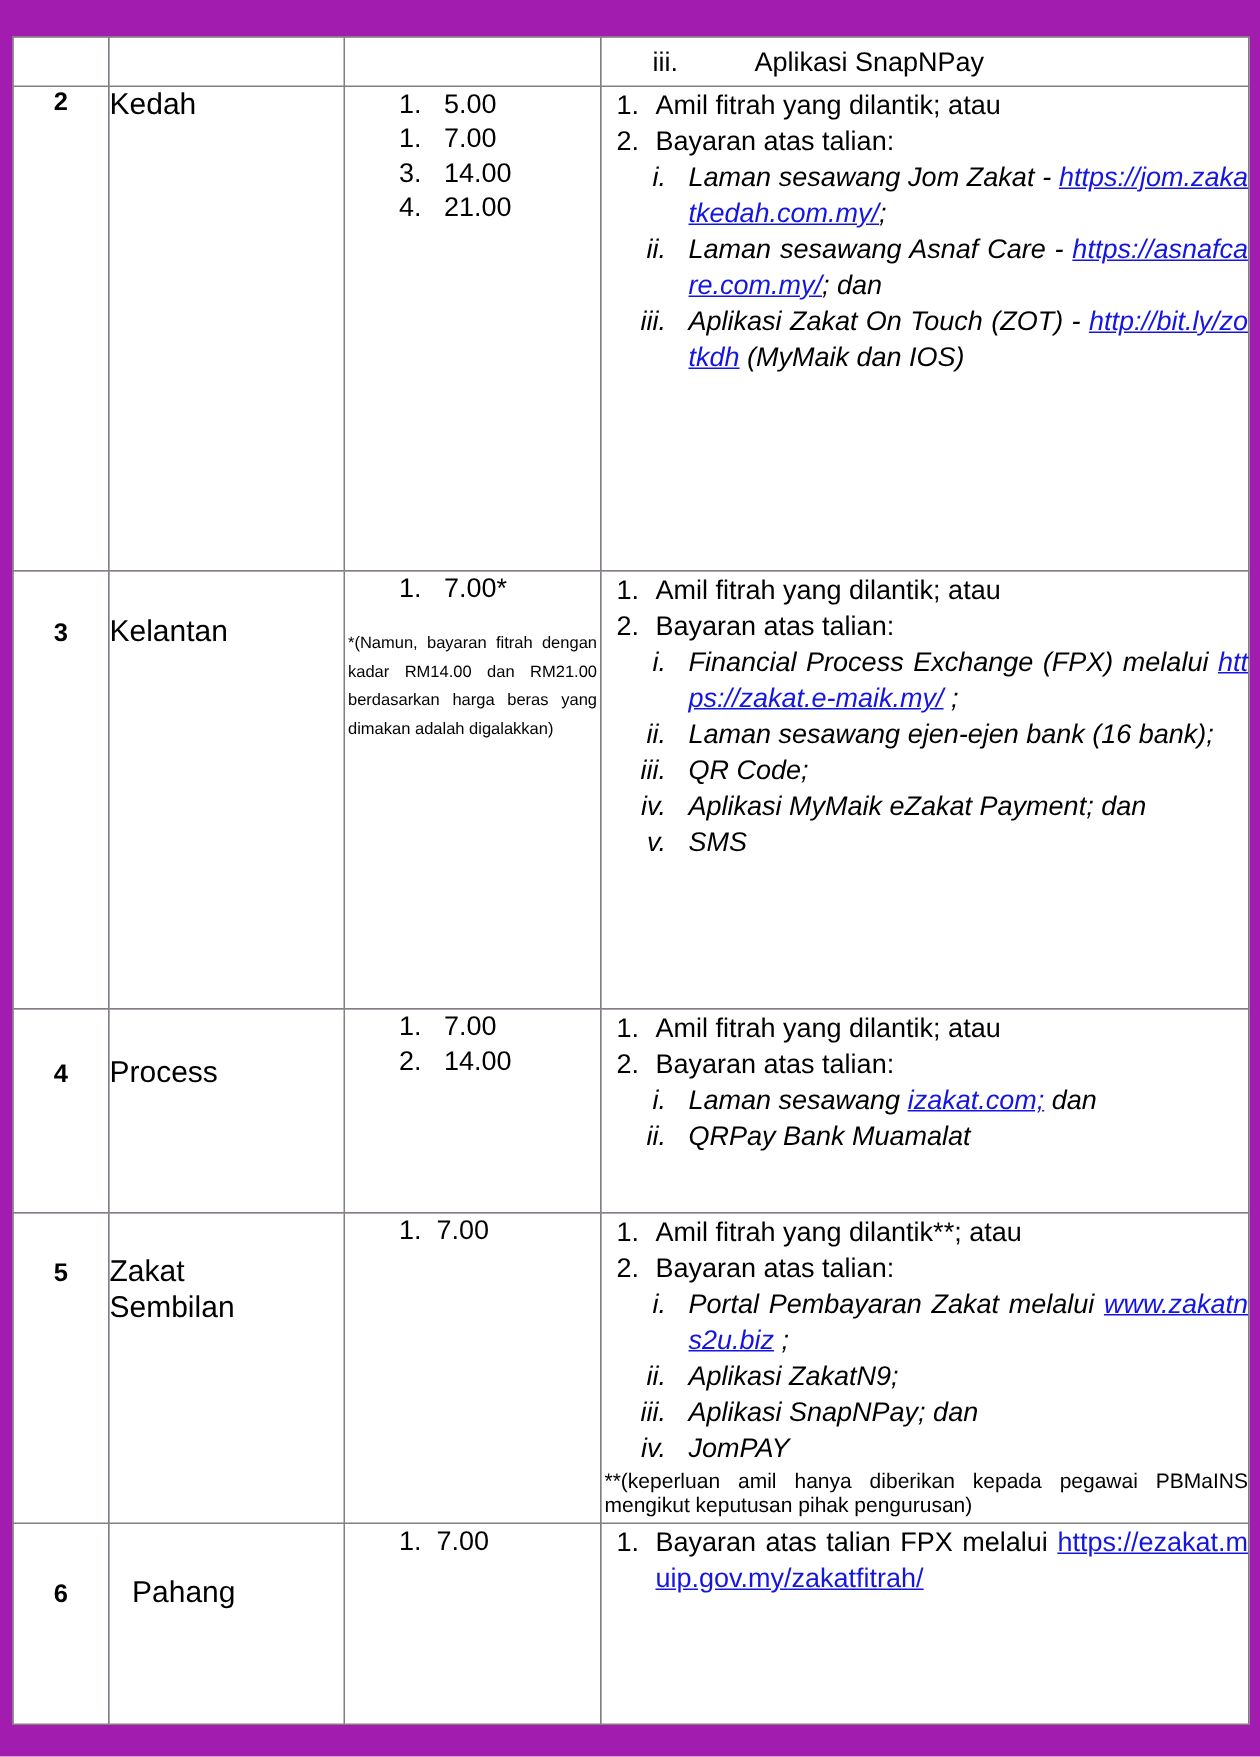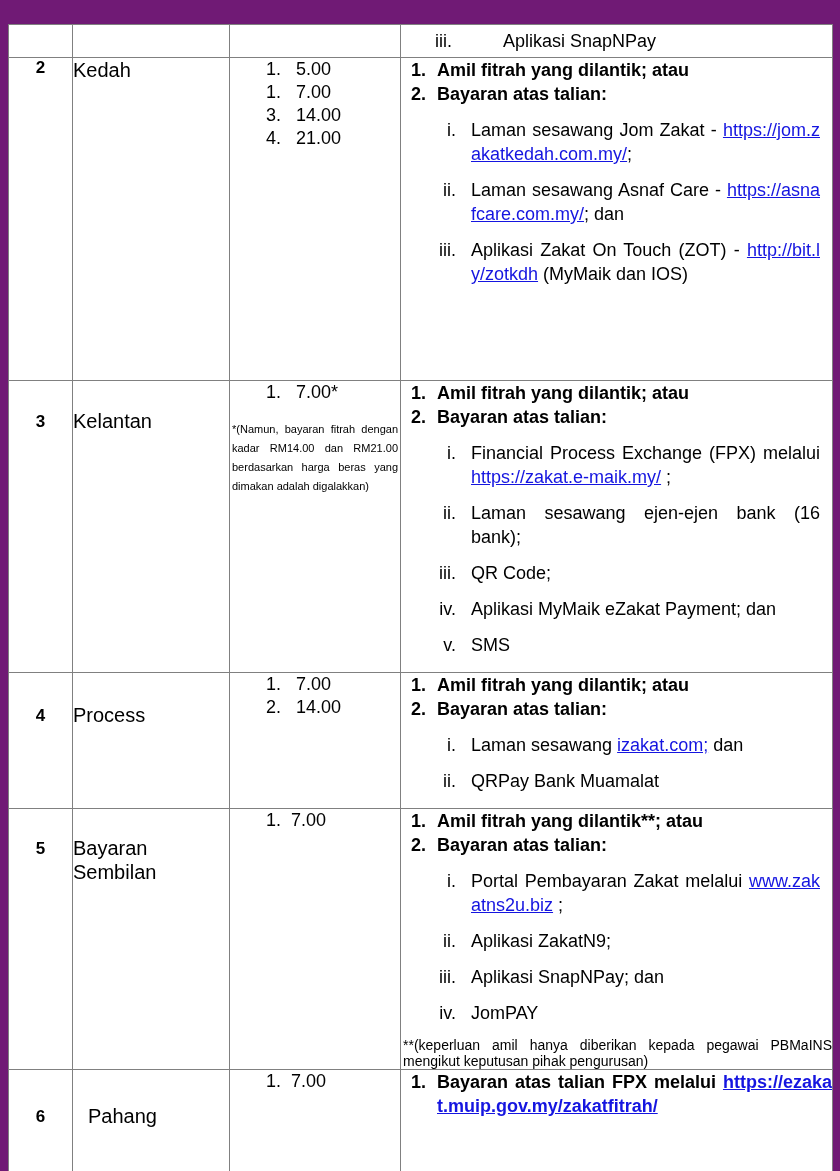--- a/index.html
+++ b/index.html
@@ -12,21 +12,21 @@
     height: 1171px;
     font-family: "Liberation Sans", sans-serif;
     color: #000000;
     -webkit-font-smoothing: antialiased;
   }
   .page {
     position: relative;
     width: 840px;
     height: 1171px;
     overflow: hidden;
-    background: #701a75;
+    background: #a21caf;
   }
   table.zakat-table {
     position: absolute;
     left: 8px;
     top: 24px;
     width: 824px;
     border-collapse: collapse;
     table-layout: fixed;
   }
   table.zakat-table td {
@@ -102,30 +102,30 @@
   .mode-cell.top-cell { padding-top: 4px; padding-bottom: 4px; }
 
   ol.lev1 {
     margin: 0;
     padding: 0 0 0 30px;
     list-style-type: decimal;
   }
   ol.lev1 > li {
     padding-left: 6px;
     margin: 0;
-    font-weight: bold;
   }
   ol.lev2 {
     margin: 0;
     padding: 0 0 0 48px;
     list-style-type: lower-roman;
   }
   ol.lev2 > li {
     padding-left: 10px;
-    margin: 12px;
+    margin: 0;
+    font-style: italic;
   }
   ol.lev2.just > li {
     text-align: justify;
     text-align-last: left;
   }
   ol.lev2 > li::marker { font-size: 18px; }
   ol.lev1 > li::marker { font-size: 18px; }
 
   .standalone-roman {
     padding-left: 110px;
@@ -241,21 +241,21 @@
             <li><span>Laman sesawang</span>
               <a class="lnk" href="#">izakat.com;</a><span> dan</span></li>
             <li>QRPay Bank Muamalat</li>
           </ol>
         </td>
       </tr>
 
       <tr style="height:207px;">
         <td class="no-cell row-ns">5</td>
         <td class="state-cell row-ns">
-          <div>Bayaran</div>
+          <div>Zakat</div>
           <div>Sembilan</div>
         </td>
         <td class="rate-cell">
           <ul class="rate-list">
             <li>1.  7.00</li>
           </ul>
         </td>
         <td class="mode-cell">
           <ol class="lev1">
             <li>Amil fitrah yang dilantik**; atau</li>

